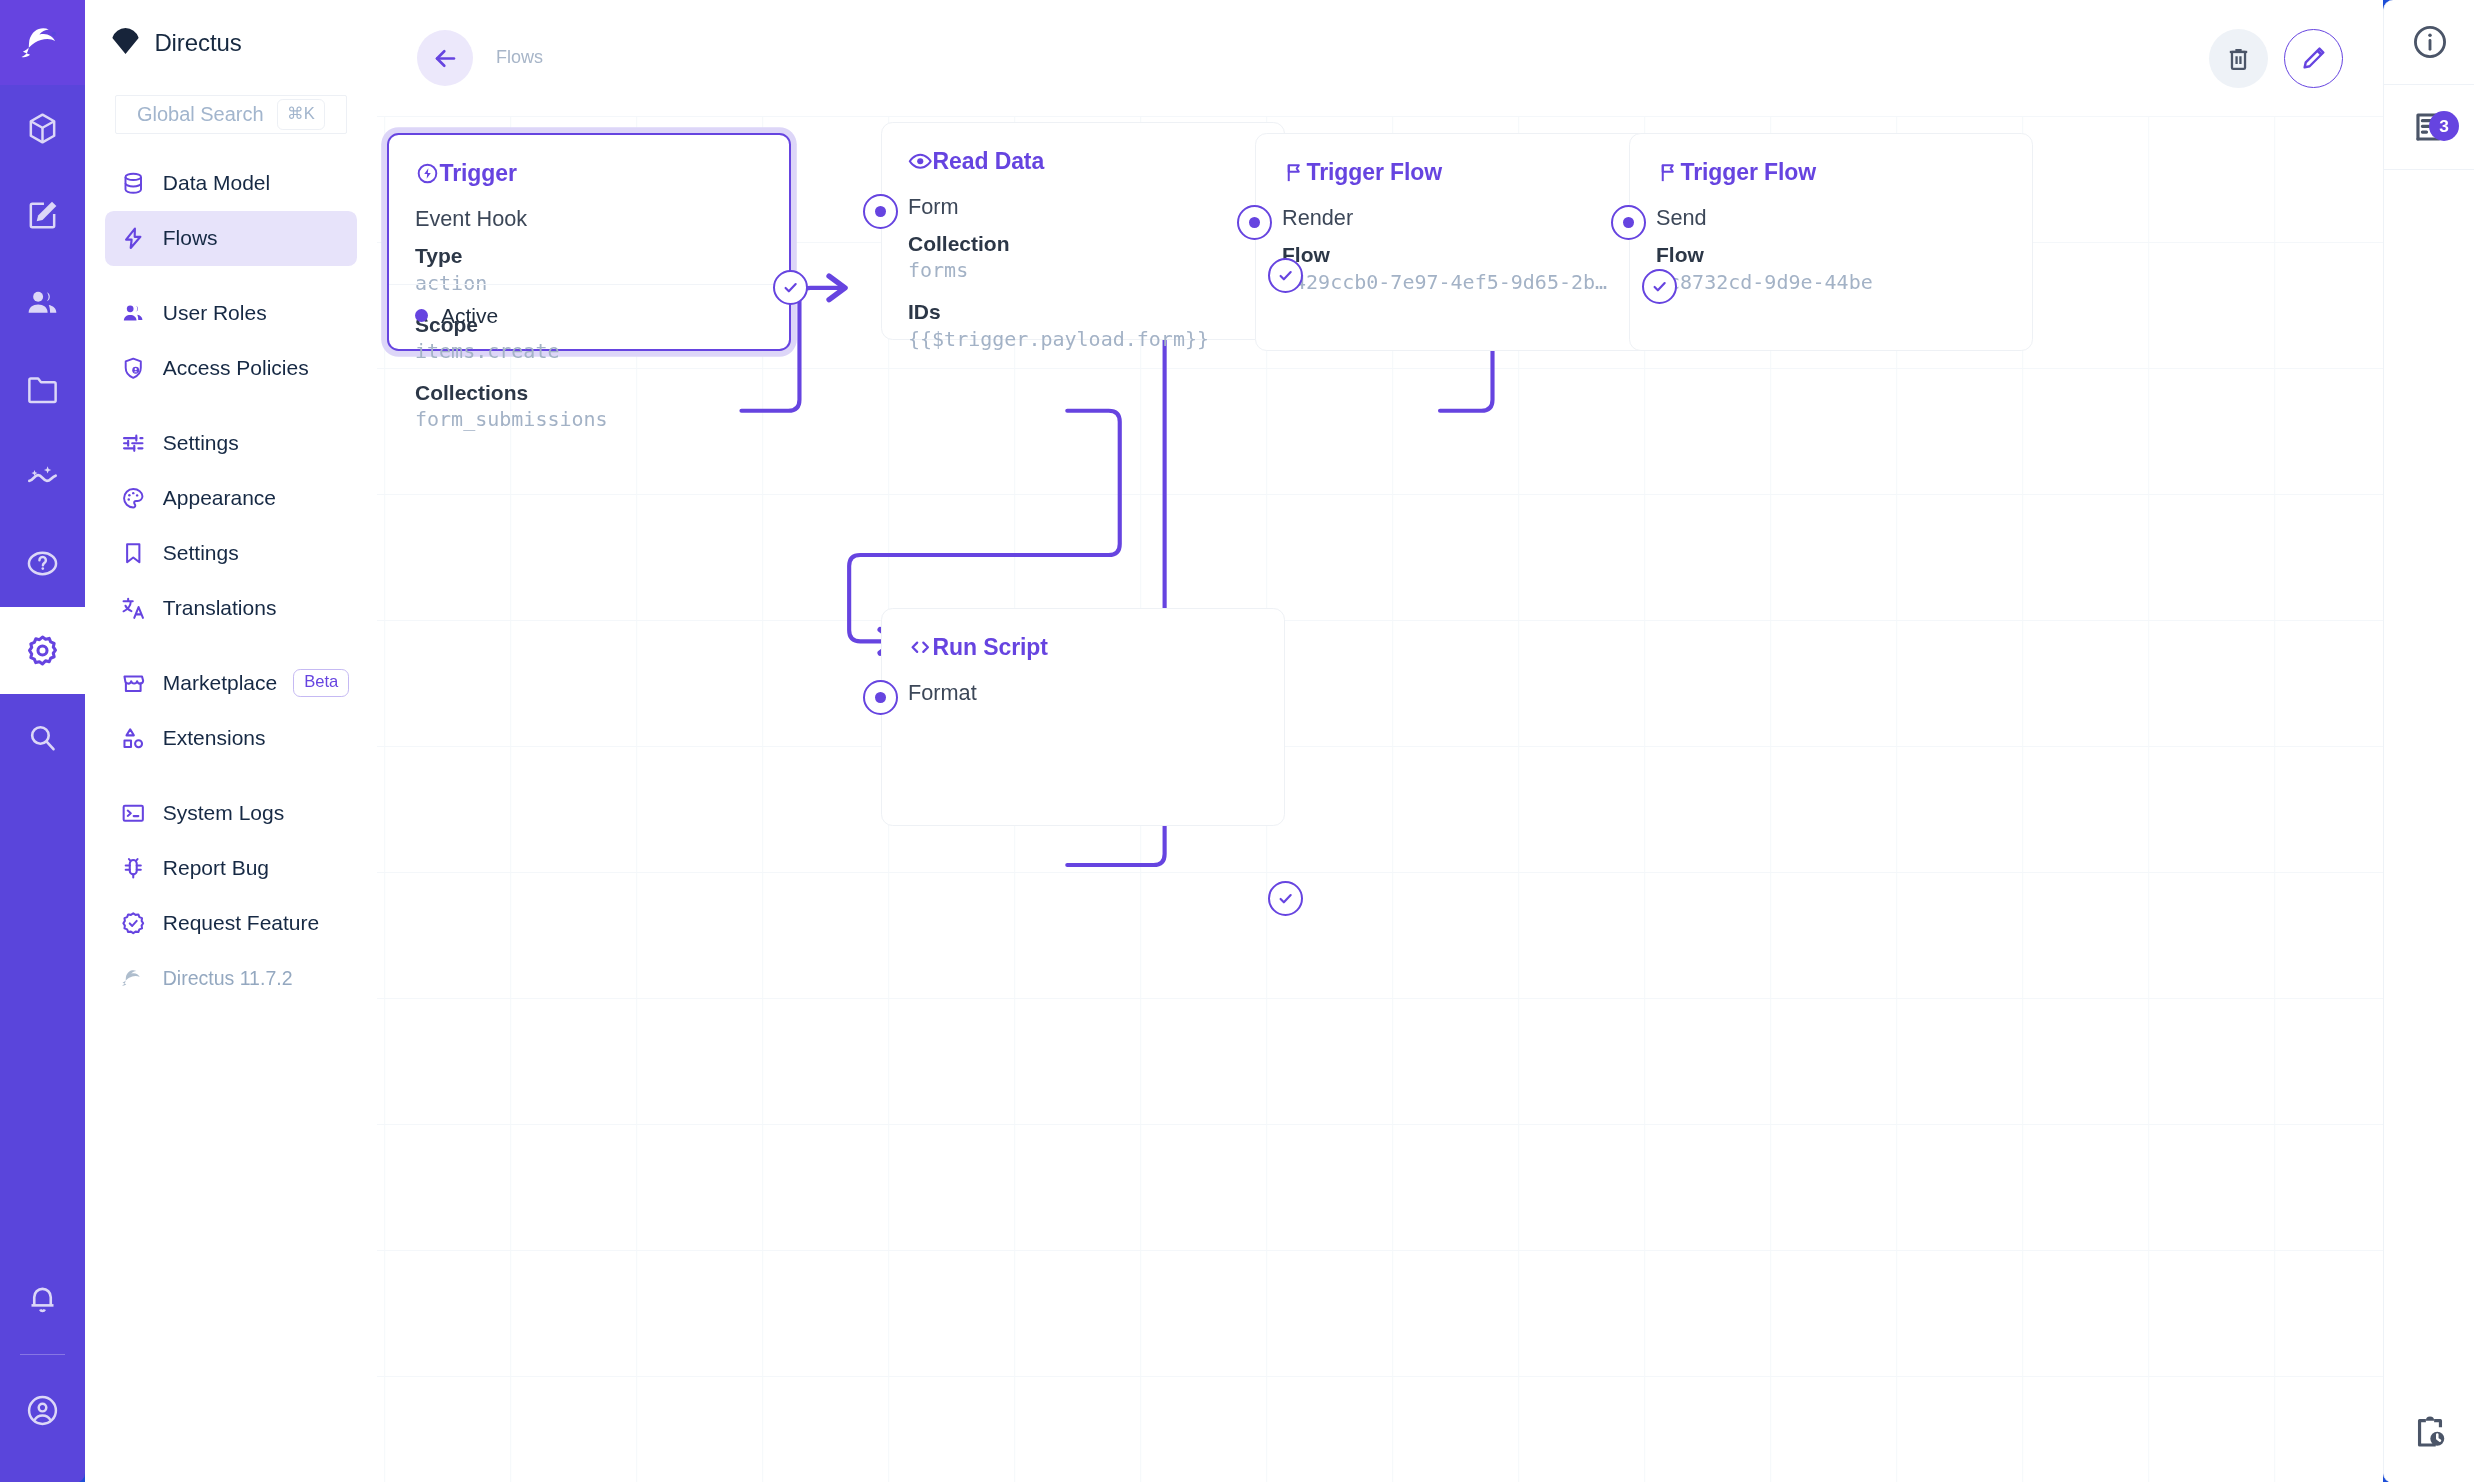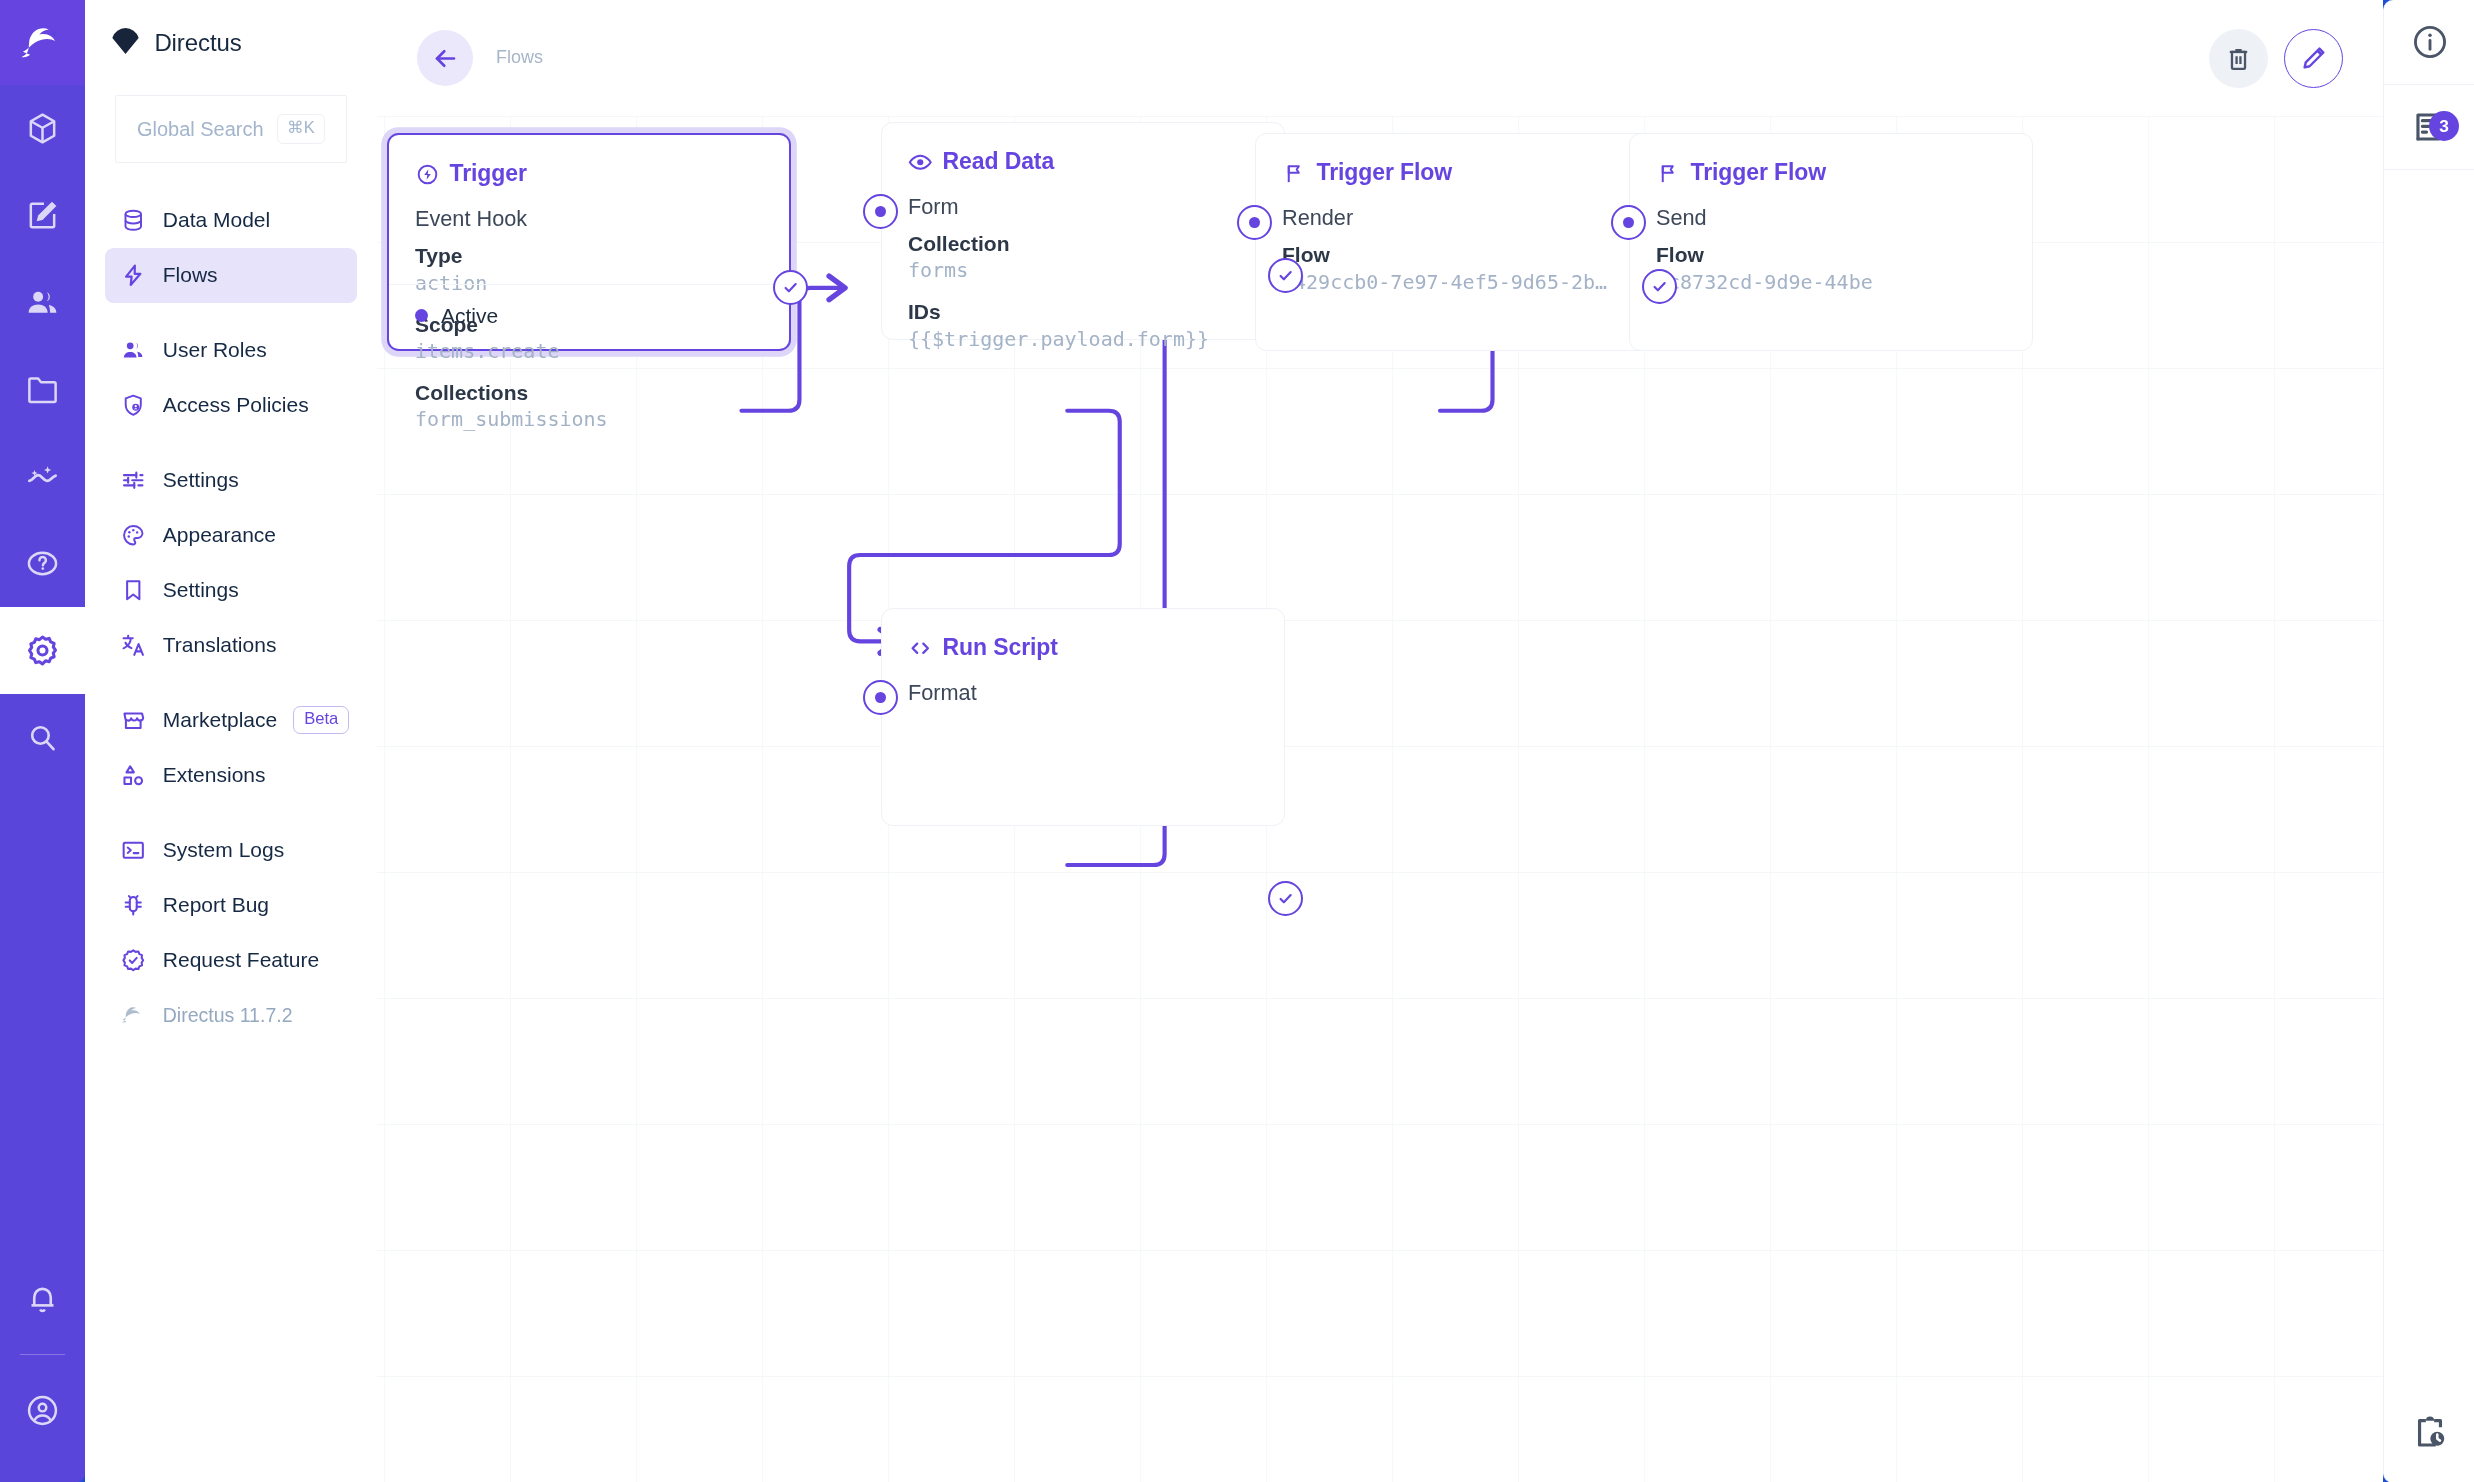--- a/index.html
+++ b/index.html
@@ -60,22 +60,22 @@
   .sb-brand {
     height: 85px;
     display: flex; align-items: center;
     padding-left: 26px; gap: 14.4px;
   }
   .sb-brand-mark { width: 29px; height: 29px; }
   .sb-brand-name {
     font-size: 24px; color: #172940; letter-spacing: -0.1px;
   }
   .sb-search {
-    margin: 10px 30px 8px 30px;
-    height: 68px;
+    margin: 10px 30px 0 30px;
+    height: 39px;
     border: 1.4px solid #edf0f5;
     border-radius: 2px;
     display: flex; align-items: center; justify-content: center;
     gap: 13px;
   }
   .sb-search-ph { font-size: 20px; color: #a2b5cd; }
   .sb-kbd {
     border: 1.4px solid #edf0f5; border-radius: 5.8px;
     font-size: 16.6px; color: #a2b5cd;
     padding: 3.6px 9.4px 5px 9.4px;
@@ -163,21 +163,21 @@
     background: #ffffff;
     border: 1.4px solid #eef1f5;
     border-radius: 11.6px;
     padding: 24.5px 26px 0 26px;
   }
   .node.selected {
     border: 2.2px solid #6644e0;
     box-shadow: 0 0 0 5.8px #ddd6f8;
   }
   .node-head {
-    display: flex; align-items: flex-end; gap: 10px;
+    display: flex; align-items: center; 
     margin-bottom: 19px;
   }
   .node-head-ico { width: 24.5px; height: 24.5px; color: #6644e0; display:flex;align-items:center;justify-content:center;}
   .node-title { font-size: 23px; font-weight: bold; color: #6644e0; letter-spacing: -0.1px; }
   .node-name { font-size: 21.7px; color: #3c4758; margin-bottom: 11.6px; }
   .kv { margin-bottom: 16px; }
   .kv-k { font-size: 21px; font-weight: bold; color: #2c3747; line-height: 1.25; }
   .kv-v {
     font-size: 20px; color: #a3b2c6;
     font-family: "DejaVu Sans Mono", monospace;

